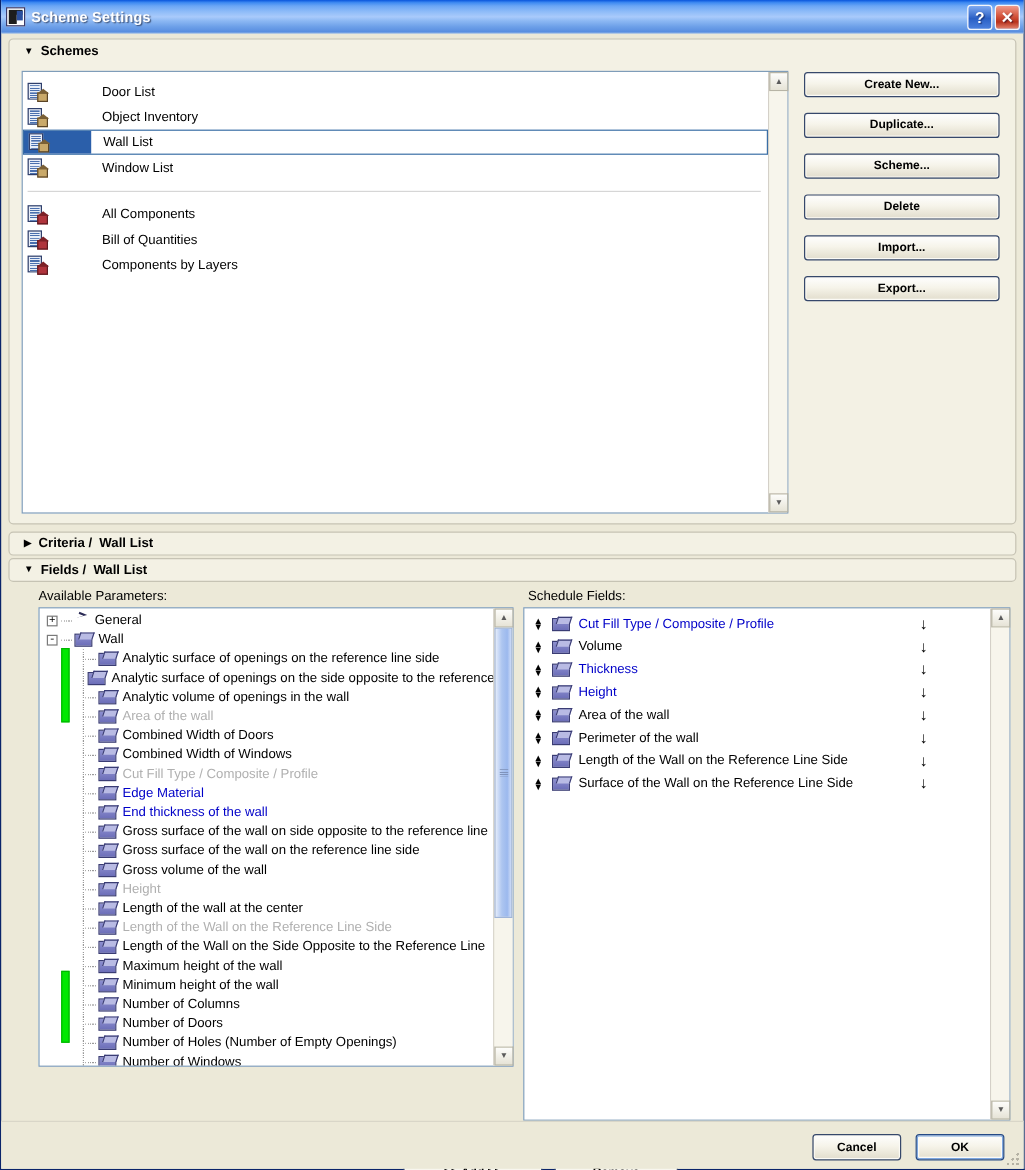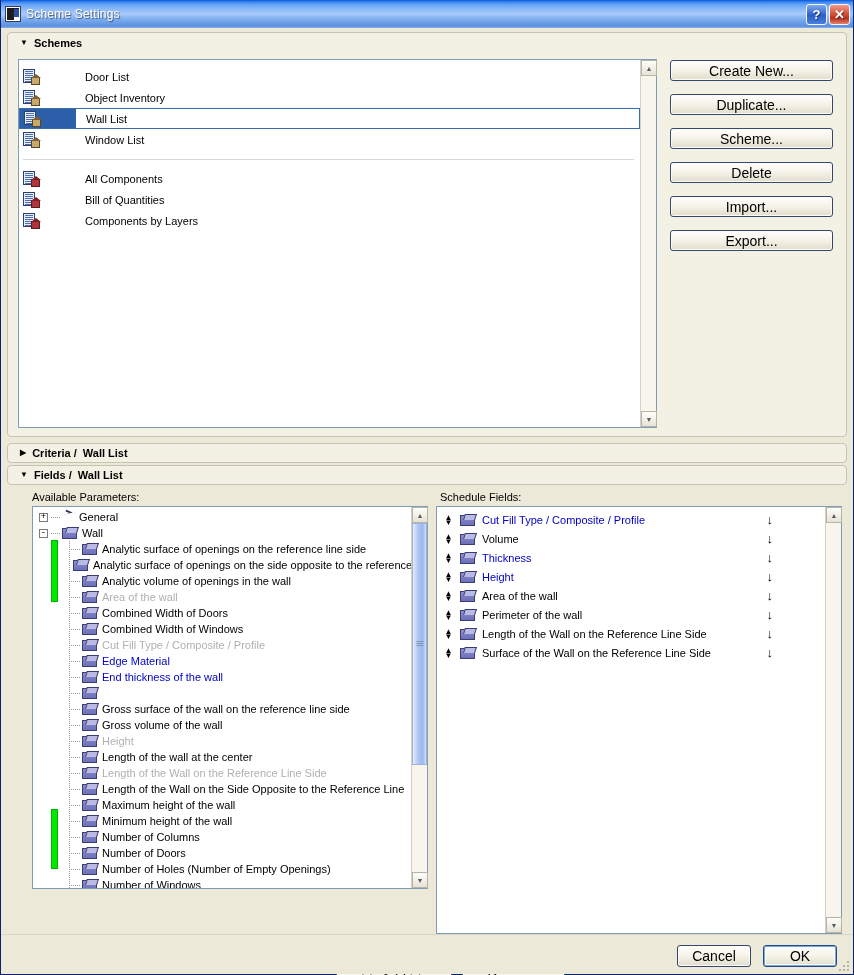--- a/index.html
+++ b/index.html
@@ -45,21 +45,21 @@
     content:''; position:absolute; left:1px; top:1px;
     width:12px; height:12px;
     background:#1d1d1d;
     clip-path: polygon(0 0,100% 0,100% 35%,58% 35%,58% 100%,0 100%);
   }
   .title-icon:after {
     content:''; position:absolute; right:1px; top:2px;
     width:5px; height:8px; background:#2b4f9e;
   }
   .title-text {
-    color: #fff; font-weight: normal; font-size: 12px;
+    color: #fff; font-weight: bold; font-size: 12px;
     text-shadow: 1px 1px 1px rgba(0,0,20,.55);
     letter-spacing: .2px;
     flex: 1 1 auto;
   }
   .tb-btns { display:flex; gap:2px; align-items:center; }
   .tb-btn {
     width: 21px; height: 21px;
     border: 1px solid #f4f6fb;
     border-radius: 3px;
     display:flex; align-items:center; justify-content:center;
@@ -161,23 +161,24 @@
     background: repeating-linear-gradient(to bottom,#7f93bb 0 1px,transparent 1px 2px);
   }
 
   
   .side-btns { margin-left: 13px; padding-top:1px; }
   .btn {
     display:flex; align-items:center; justify-content:center;
     background: linear-gradient(to bottom,#fefefe 0%,#f6f4ea 45%,#e7e3d4 85%,#e2ded0 100%);
     border:1px solid #36486b;
     border-radius:3px;
-    font-size:14px; color:#000;
+    font-size:10px; color:#000;
     cursor:default;
     box-shadow: inset 0 0 0 1px #fbfaf5;
+    font-weight: bold;
   }
   .side-btns .btn { width:163px; height:21px; margin-bottom:13px; }
 
   
   .bar {
     margin: 6px 6px 0 6px;
     height: 20px;
     background:#f3f1e4;
     border:1px solid #c6c3b4;
     border-radius:4px;
@@ -515,20 +516,21 @@
             <div class="trow indent-2">
                 <span class="dots"></span>
                 <span class="leafdash"></span>
                 <span class="ic-folder"></span>
                 <span class="tlabel blue">End thickness of the wall</span>
               </div>
             <div class="trow indent-2">
                 <span class="dots"></span>
                 <span class="leafdash"></span>
                 <span class="ic-folder"></span>
+                <span class="tlabel">Gross surface of the wall on side opposite to the reference line</span>
               </div>
             <div class="trow indent-2">
                 <span class="dots"></span>
                 <span class="leafdash"></span>
                 <span class="ic-folder"></span>
                 <span class="tlabel">Gross surface of the wall on the reference line side</span>
               </div>
             <div class="trow indent-2">
                 <span class="dots"></span>
                 <span class="leafdash"></span>

